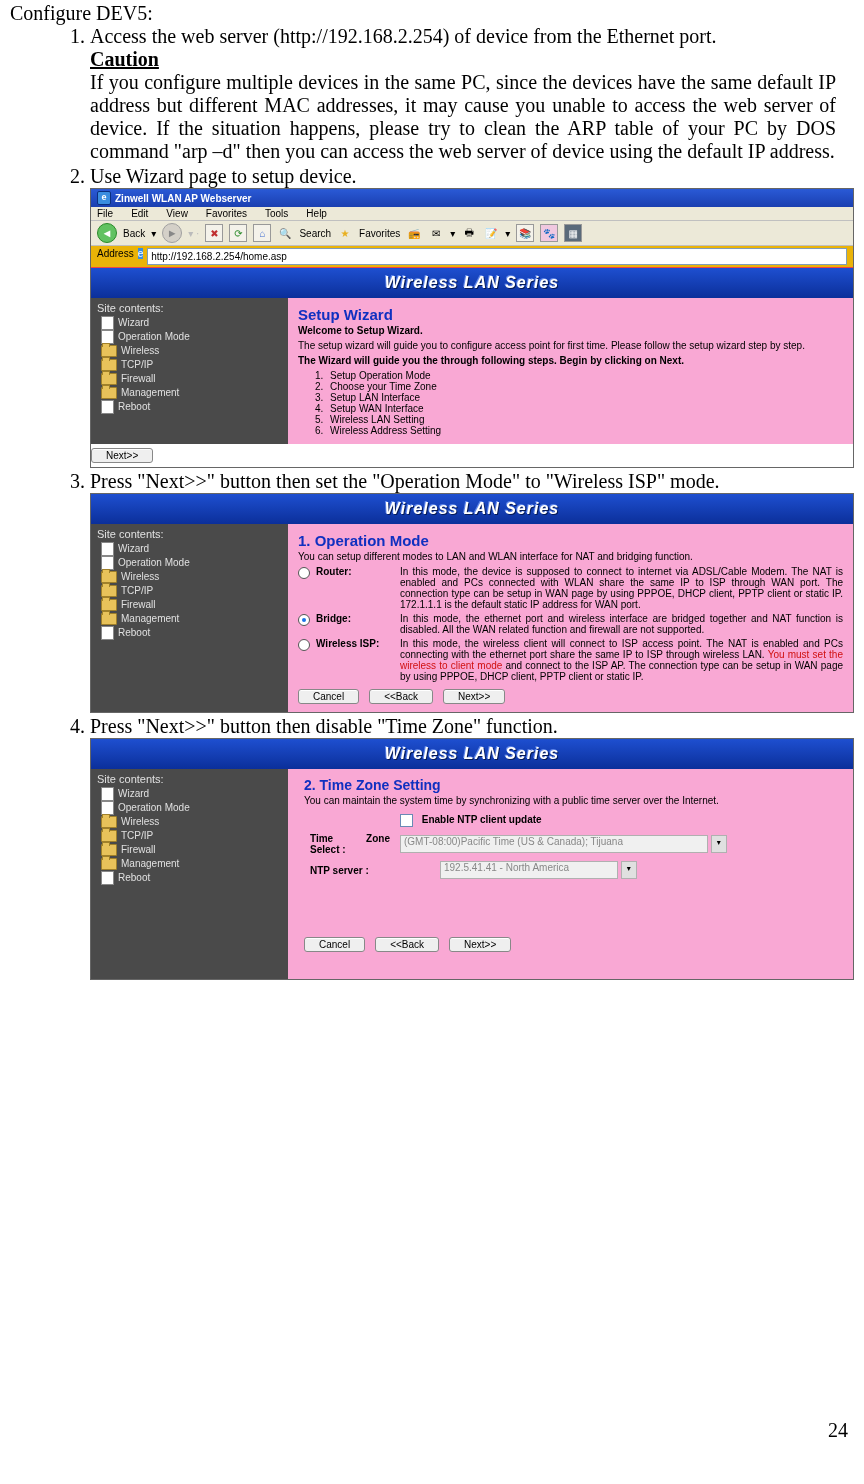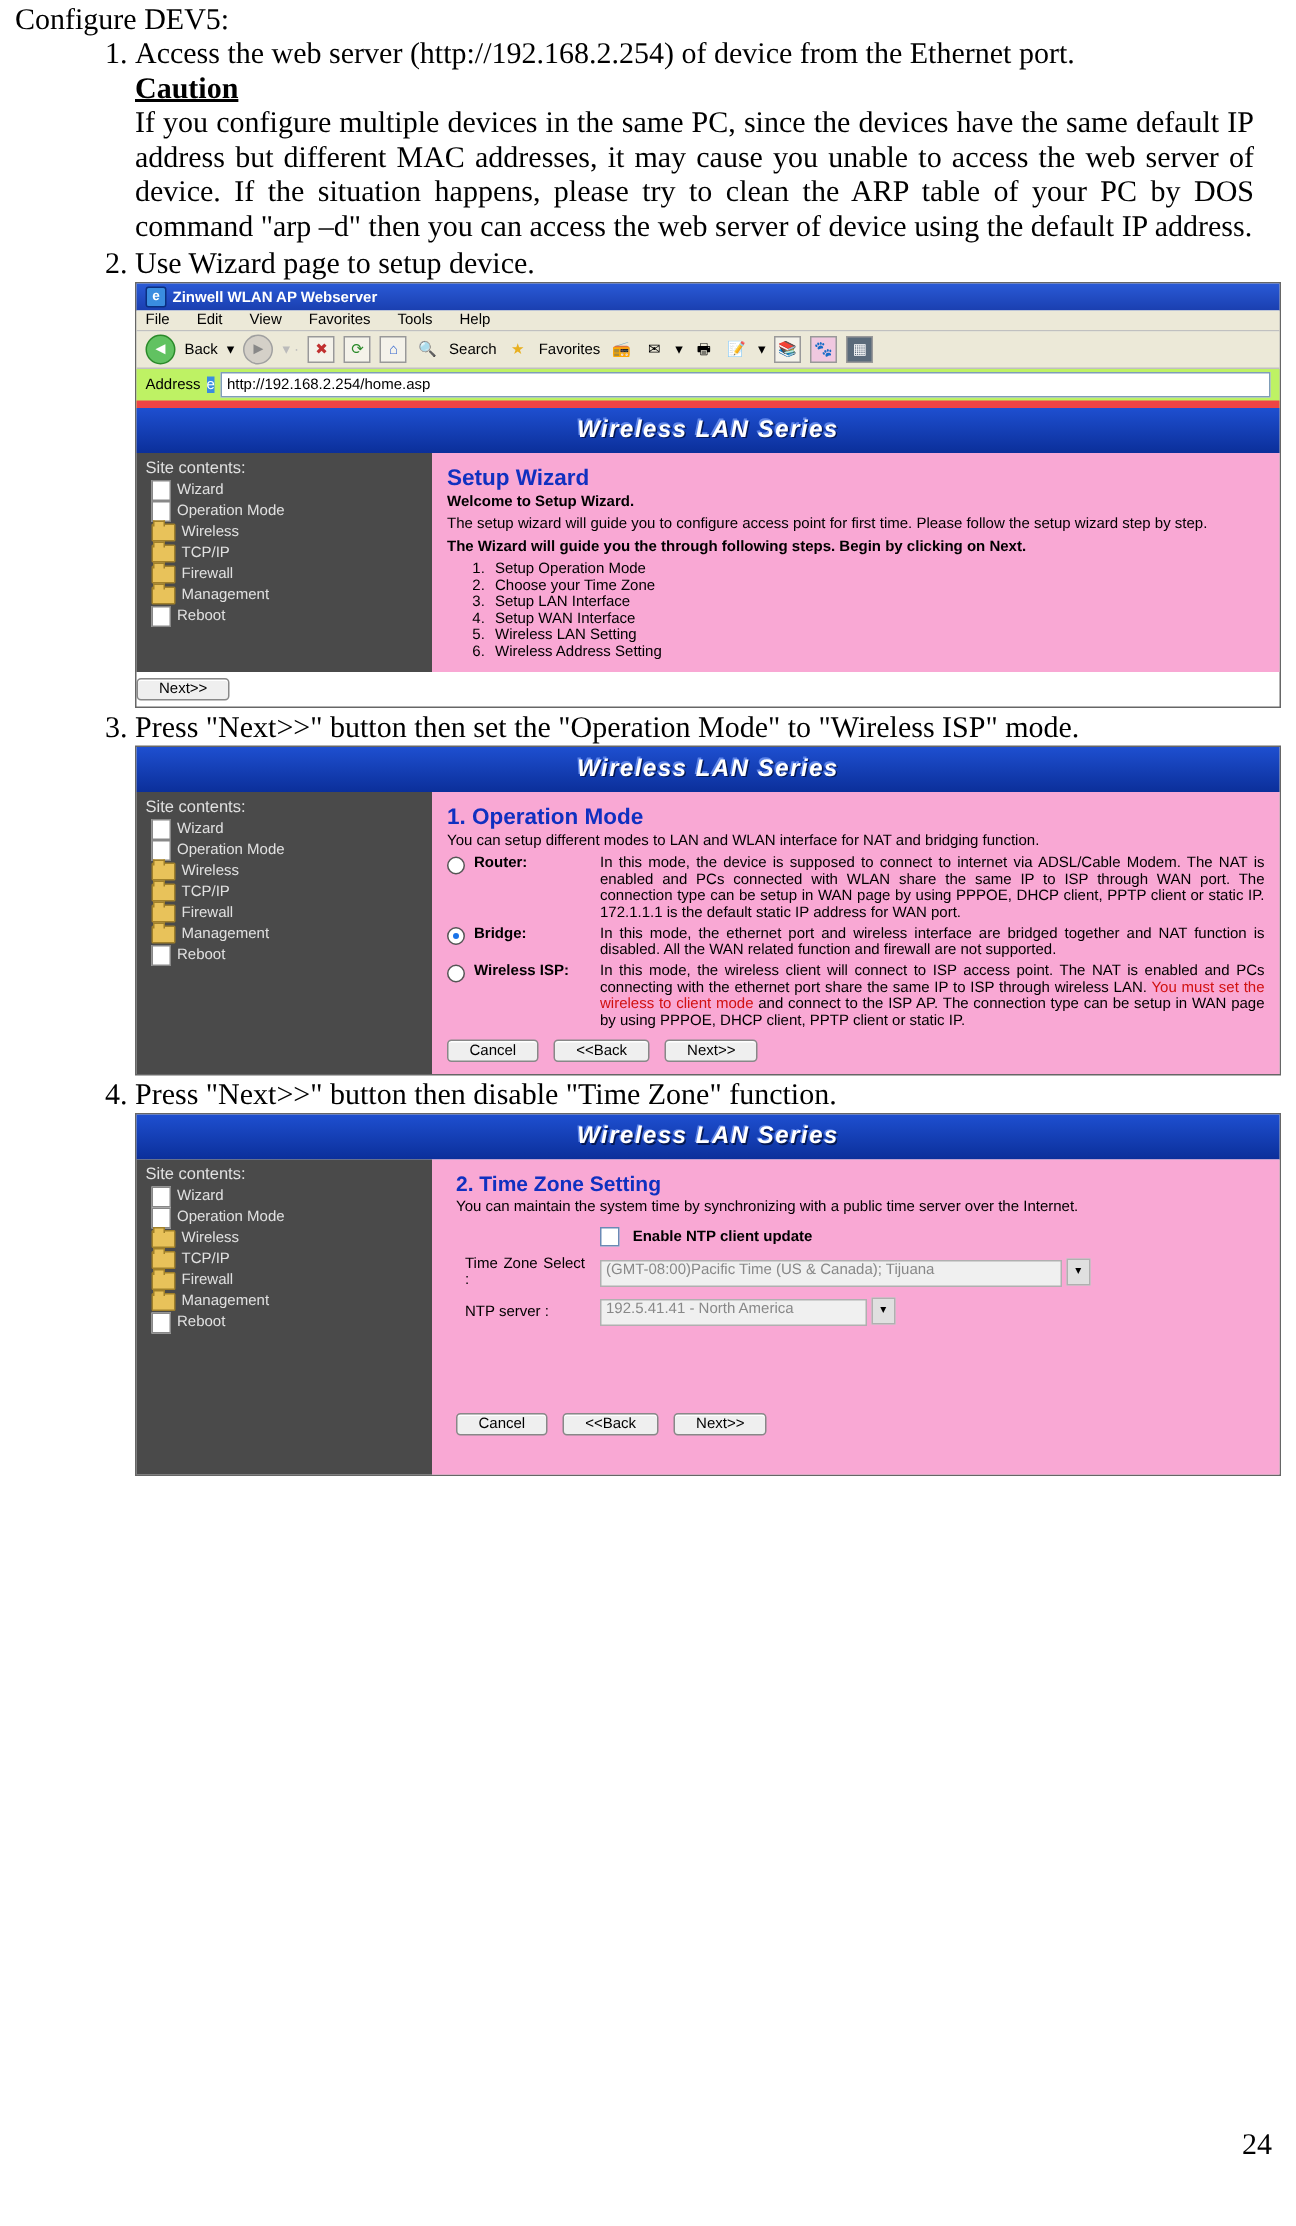--- a/index.html
+++ b/index.html
@@ -97,27 +97,27 @@
   .ie-tool .green { background: #61c261; color: #fff; border: 1px solid #2a8a2a; }
   .ie-tool .gray  { background: #d4d0c8; color: #888; border: 1px solid #a0a0a0; }
   .ie-tool .sq {
     width: 16px; height: 16px;
     border: 1px solid #999;
     background: #f4f2ea;
     display: inline-flex; align-items: center; justify-content: center;
     font-size: 10px;
   }
   .ie-addr {
-    background: #bef264;
+    background: #eab308;
     padding: 2px 6px;
     font-size: 10px;
     display: flex;
-    align-items: center;
+    align-items: flex-start;
     gap: 4px;
-    border-bottom: 5px solid #ef4444;
+    border-bottom: 1px solid #ef4444;
   }
   .ie-addr input {
     flex: 1;
     font-size: 10px;
     height: 15px;
     border: 1px solid #7f9db9;
     padding: 0 3px;
     background: #fff;
   }
   .blue-banner {
@@ -255,21 +255,21 @@
     padding: 1px 14px;
     box-shadow: inset 0 1px 0 #fff;
     cursor: default;
   }
   .tz-table td {
     font-size: 10px;
     padding: 2px 4px;
     vertical-align: middle;
     font-family: Arial, sans-serif;
   }
-  .tz-table .lbl { font-weight: normal; width: 80px; }
+  .tz-table .lbl { font-weight: bold; width: 80px; }
   .tz-table select, .tz-table .fake-select {
     font-size: 10px;
     height: 16px;
     border: 1px solid #b0b0b0;
     background: #f0f0f0;
     color: #888;
     padding: 0 3px;
   }
   .chk {
     display: inline-block;
@@ -525,21 +525,21 @@
             <tr>
               <td class="lbl">Time Zone Select :</td>
               <td>
                 <span class="fake-select" style="display:inline-block;width:300px;">(GMT-08:00)Pacific Time (US &amp; Canada); Tijuana</span>
                 <span style="display:inline-block;width:14px;height:16px;border:1px solid #b0b0b0;background:#e0e0e0;text-align:center;line-height:14px;font-size:8px;">▾</span>
               </td>
             </tr>
             <tr>
               <td class="lbl">NTP server :</td>
               <td>
-                <span class="fake-select" style="display:inline-block;width:170px;">192.5.41.41 - North America</span>
+                <span class="fake-select" style="display:inline-block;width:170px;margin-left:40px;">192.5.41.41 - North America</span>
                 <span style="display:inline-block;width:14px;height:16px;border:1px solid #b0b0b0;background:#e0e0e0;text-align:center;line-height:14px;font-size:8px;">▾</span>
               </td>
             </tr>
           </tbody>
               </table>
 
           <div style="height:50px;"></div>
           <div class="btn-row">
             <span class="winbtn">Cancel</span>
             <span class="winbtn">&lt;&lt;Back</span>

